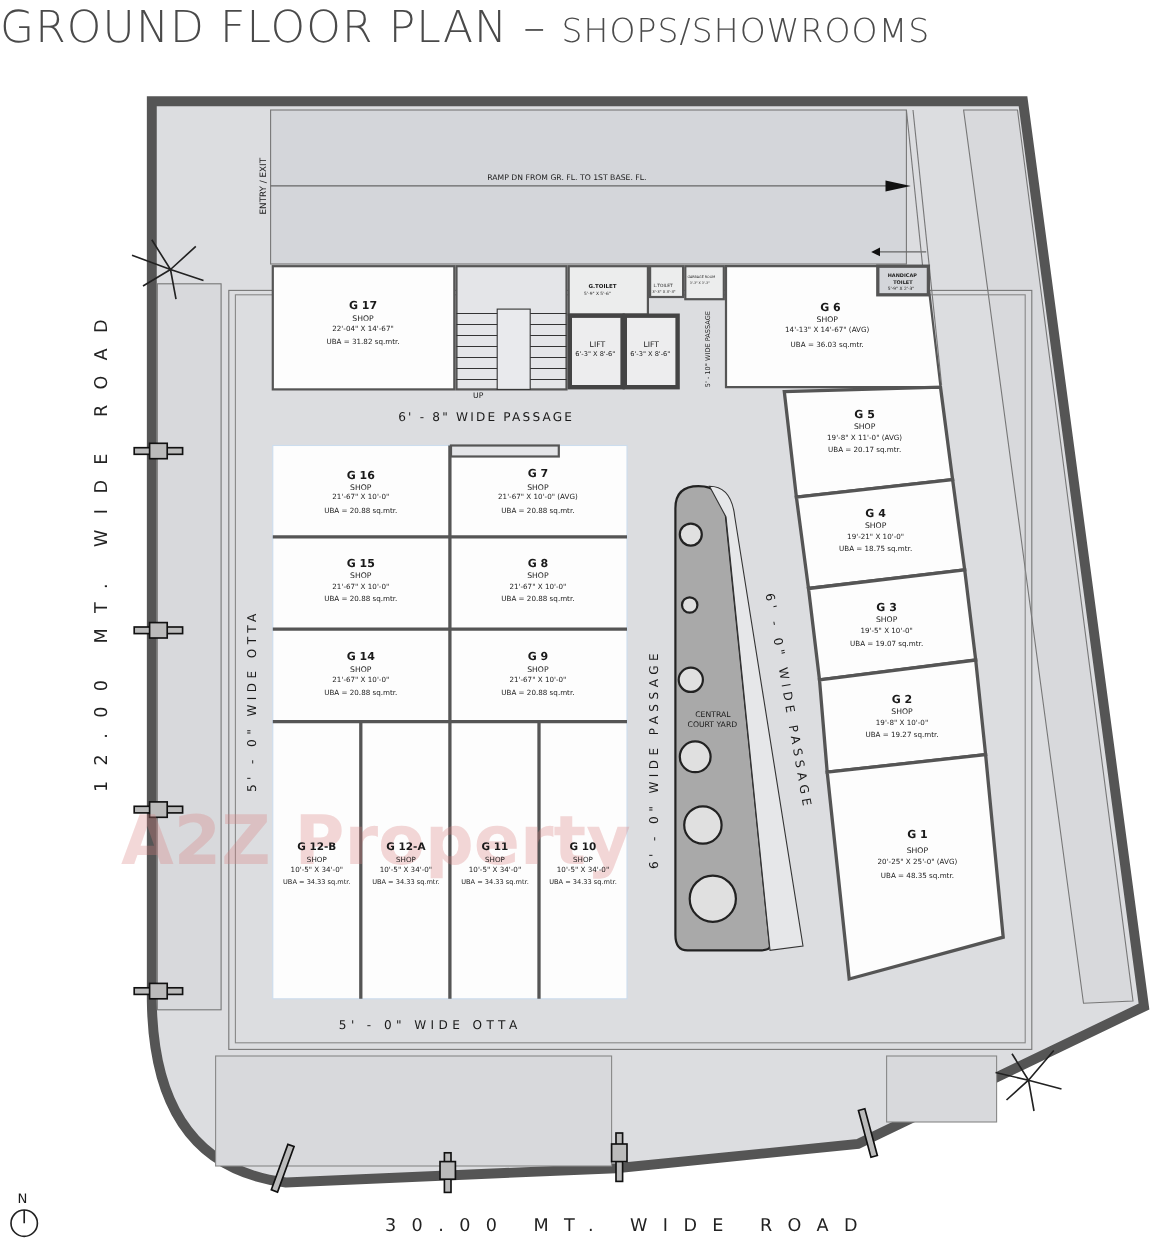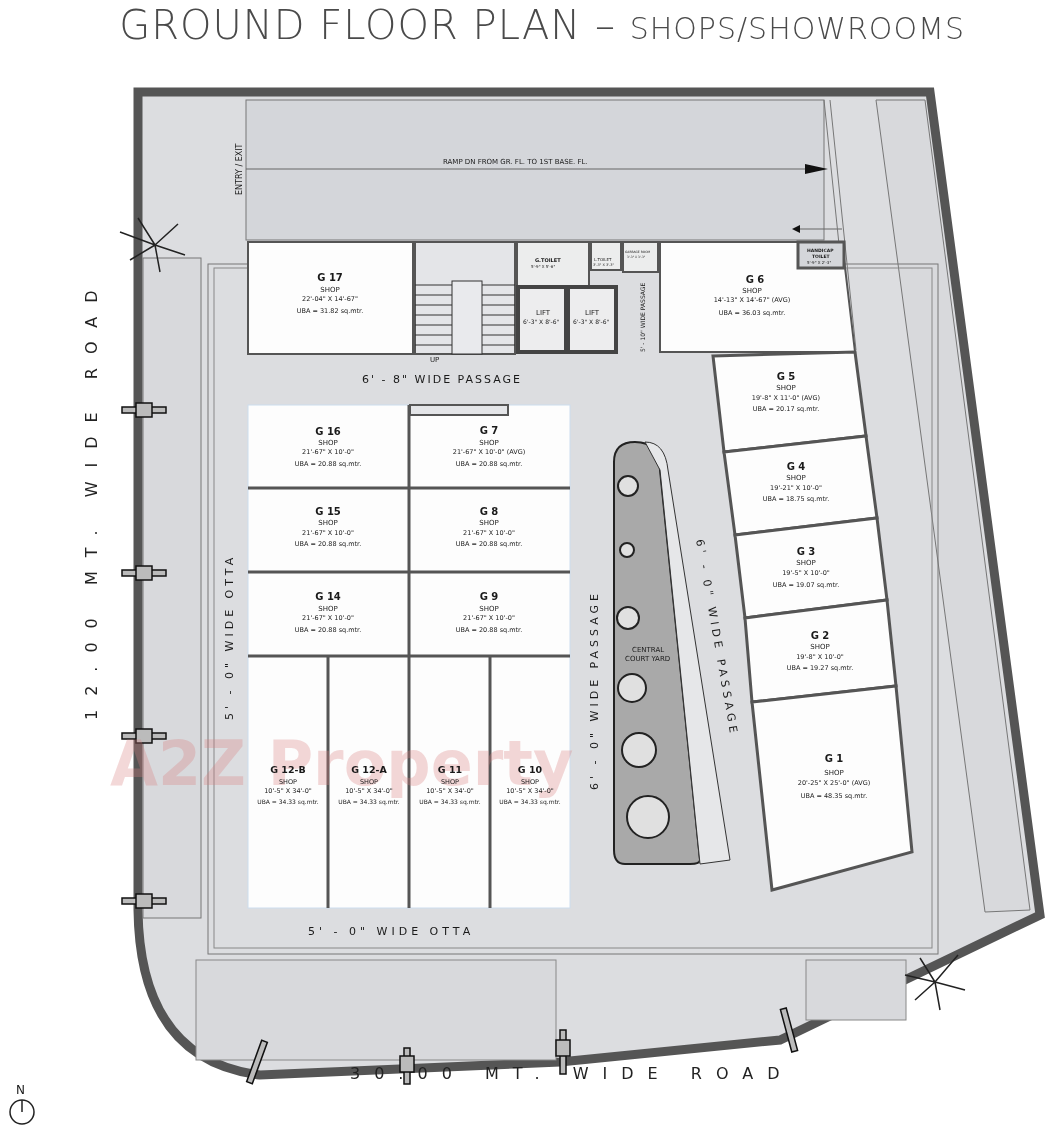--- a/index.html
+++ b/index.html
@@ -1,23 +1,23 @@
 <!DOCTYPE html>
 <html><head>
   <meta charset="utf-8">
   <style>
     html, body { margin: 0; padding: 0; background: #ffffff; }
     body { width: 1051px; height: 1133px; position: relative; overflow: hidden; font-family: "DejaVu Sans", sans-serif; }
-    .title { position: absolute; top: 0; left: 0; width: 953px; text-align: right; color: #4a4a4a; font-family: "DejaVu Sans", sans-serif; font-weight: 200; letter-spacing: 1px; padding-left: 12px; }
+    .title { position: absolute; top: 0; left: 0; width: 953px; text-align: left; color: #4a4a4a; font-family: "DejaVu Sans", sans-serif; font-weight: 200; letter-spacing: 1px; }
     .title .main { font-size: 40px; }
     .title .sub { font-size: 30px; }
     svg { position: absolute; left: 0; top: 0; }
     .lbl { font-family: "DejaVu Sans", sans-serif; fill: #1a1a1a; }
     .road { position: absolute; color: #222; font-size: 16px; letter-spacing: 14px; font-family: "DejaVu Sans", sans-serif; }
-    .road-bottom { left: 350px; top: 1064px; }
+    .road-bottom { left: 350px; top: 1104px; }
     .road-left { left: 82px; top: 720px; transform: rotate(-90deg); transform-origin: left top; white-space: nowrap; }
   </style>
 </head>
 <body>
 
 <div class="title" style="top:2px;">
   <span class="main">GROUND FLOOR PLAN</span><span class="main"> – </span><span class="sub">SHOPS/SHOWROOMS</span>
 </div>
 
 <svg width="1051" height="1133" viewBox="0 0 1051 1133">

